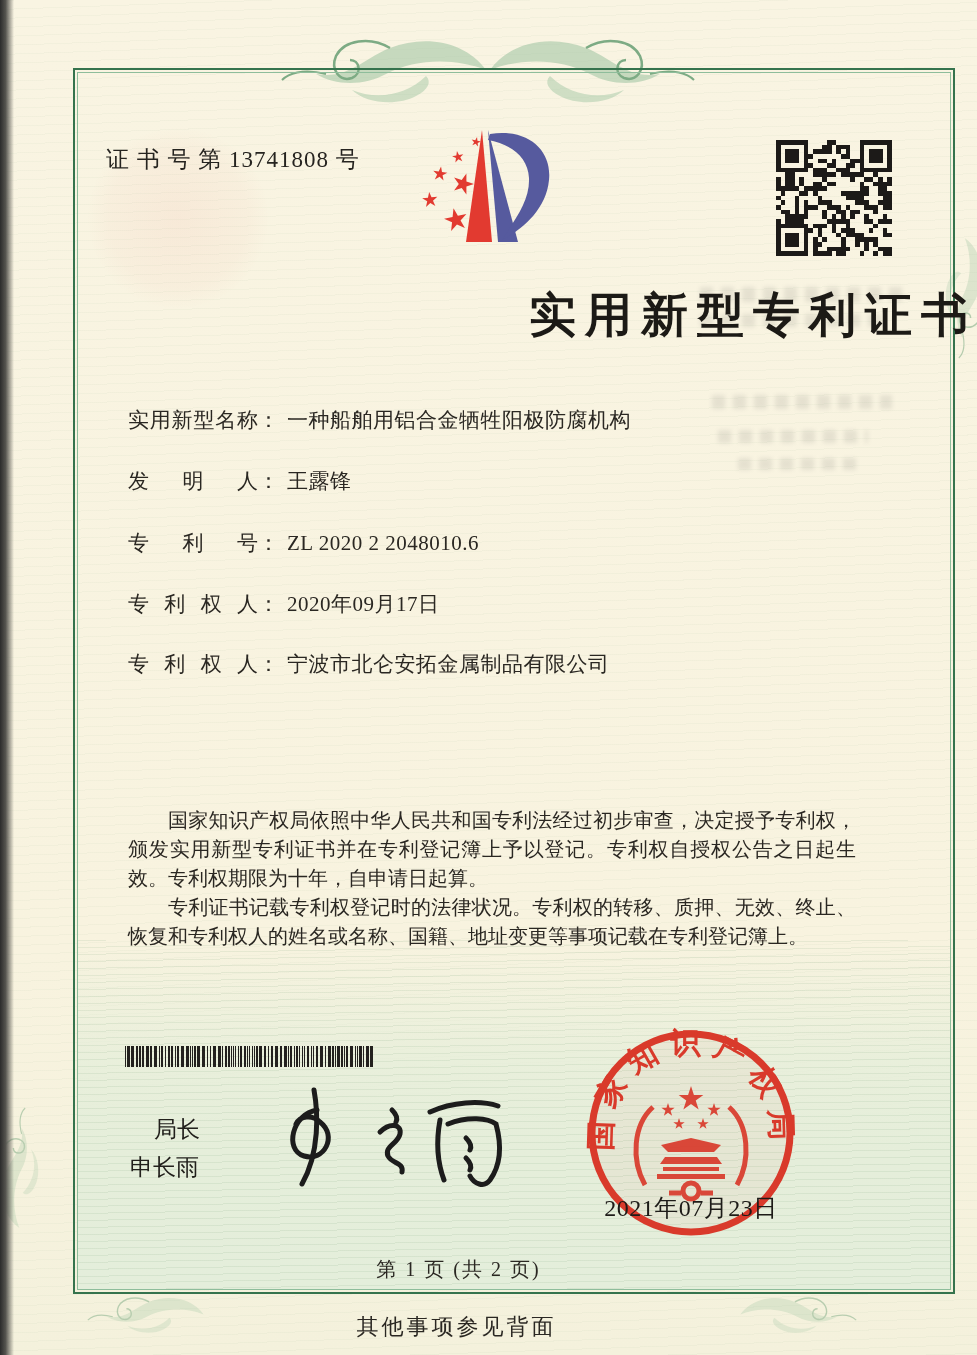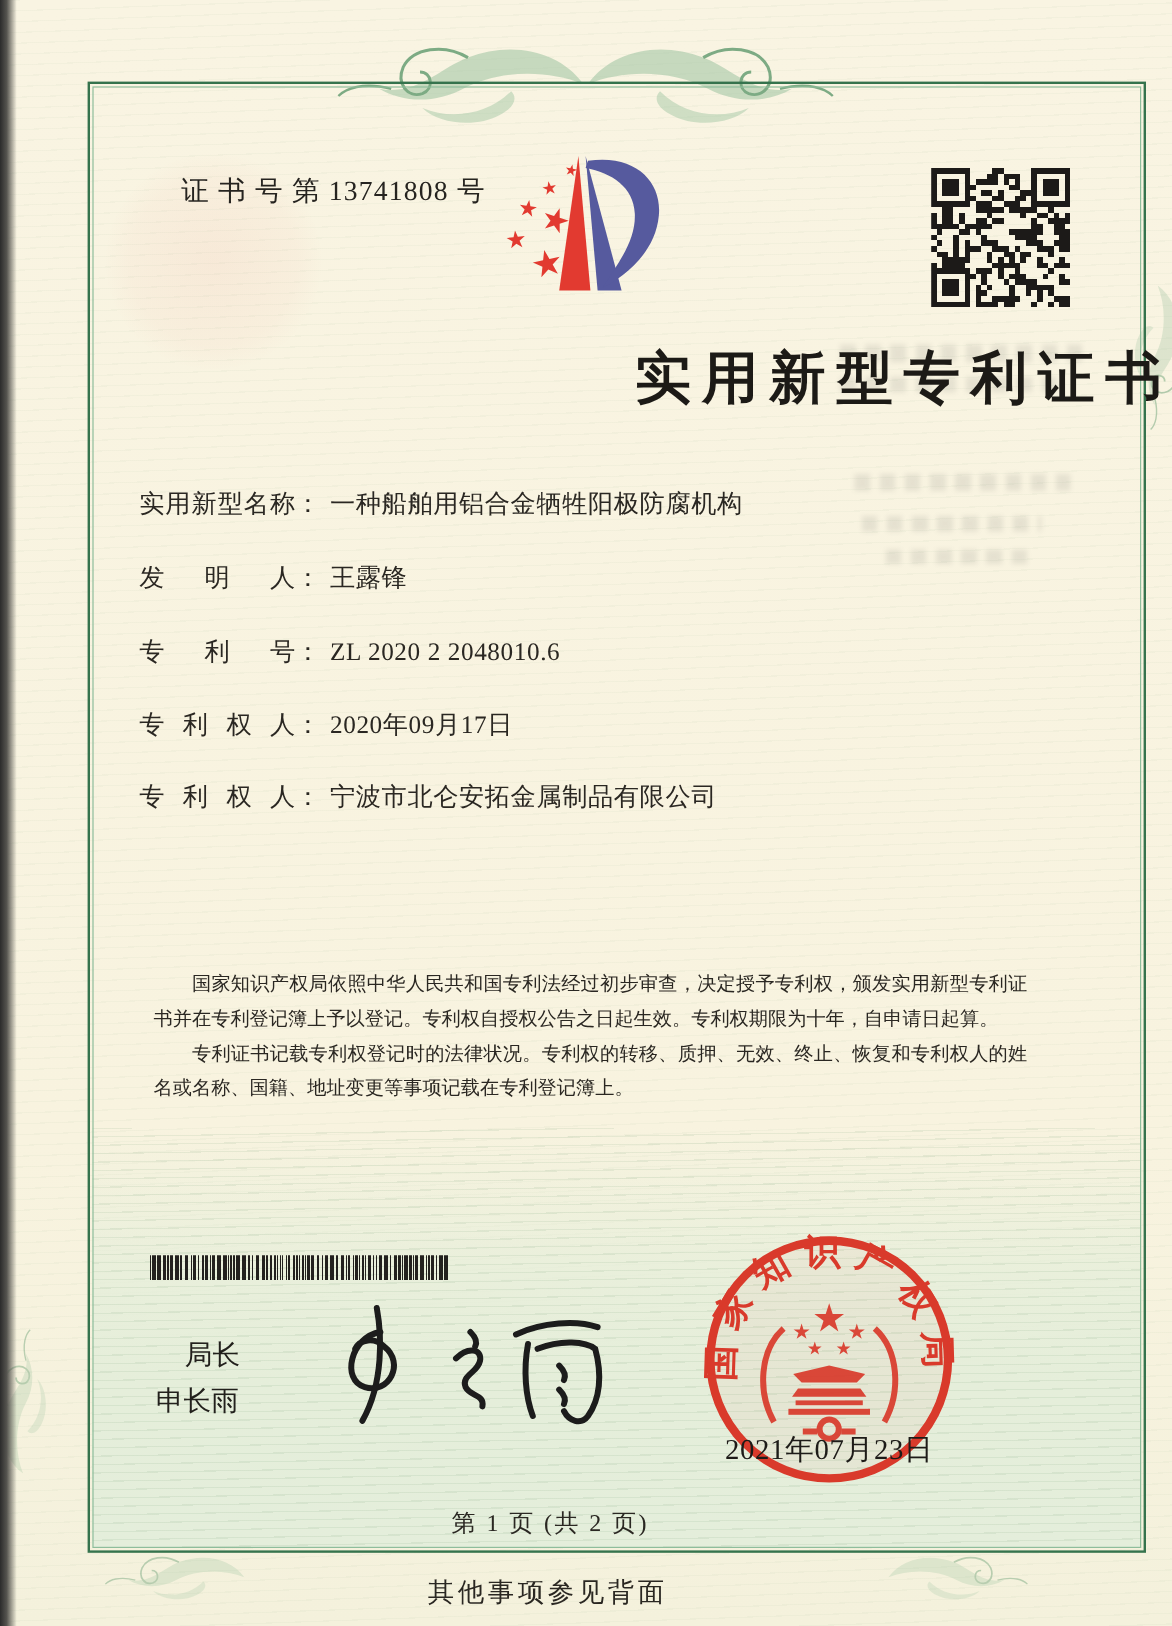--- a/index.html
+++ b/index.html
@@ -25,32 +25,32 @@
   .frame{position:absolute;left:73px;top:68px;width:878px;height:1222px;z-index:3;
     border:2px solid #35734d;pointer-events:none;}
   .frame::after{content:"";position:absolute;inset:2px;border:1px solid #8ebd9b;}
   
   .wm{position:absolute;left:88px;top:128px;width:180px;height:180px;border-radius:50%;z-index:0;
     background:radial-gradient(circle,rgba(232,140,130,.10) 0%,rgba(232,140,130,.05) 55%,rgba(232,140,130,0) 72%);}
   
   .ghost{position:absolute;z-index:0;opacity:.13;filter:blur(2px);
     background:repeating-linear-gradient(90deg,#6b6b66 0 13px,rgba(0,0,0,0) 13px 21px);}
   .ornament{position:absolute;z-index:2;pointer-events:none;}
-  .cert-no{position:absolute;left:106px;top:144px;z-index:4;font-size:23px;color:#262420;letter-spacing:1px;margin-left:45px;}
+  .cert-no{position:absolute;left:106px;top:144px;z-index:4;font-size:23px;color:#262420;letter-spacing:1px;}
   .logo{position:absolute;left:418px;top:126px;z-index:4;}
   .qr{position:absolute;left:776px;top:140px;z-index:4;}
   .title{position:absolute;left:0;right:0;top:284px;margin:0;z-index:4;text-align:right;
     font-size:47px;font-weight:700;letter-spacing:9px;color:#1c1a16;}
-  .frow{position:absolute;left:116px;width:740px;z-index:4;font-size:21px;color:#2a2722;white-space:nowrap;}
+  .frow{position:absolute;left:128px;width:740px;z-index:4;font-size:21px;color:#2a2722;white-space:nowrap;}
   .flabel{display:inline-block;width:130px;text-align:justify;text-align-last:justify;vertical-align:top;}
   .fsep{margin:0 8px 0 0;}
   .fvalue{letter-spacing:.5px;}
   .fgroup2{position:absolute;left:363px;top:0;}
   .paras{position:absolute;left:128px;top:806px;width:728px;z-index:4;}
-  .para{margin:0;font-size:16px;line-height:29px;color:#2a2722;text-align:justify;text-indent:2em;}
+  .para{margin:0;font-size:20px;line-height:29px;color:#2a2722;text-align:justify;text-indent:2em;}
   .barcode{position:absolute;left:125px;top:1046px;z-index:4;}
   .sig-title{position:absolute;left:130px;top:1114px;z-index:4;font-size:23px;color:#22201c;margin-left:24px;}
   .sig-name{position:absolute;left:130px;top:1152px;z-index:4;font-size:23px;color:#22201c;}
   .signature{position:absolute;left:262px;top:1072px;z-index:5;}
   .seal{position:absolute;left:583px;top:1025px;width:216px;height:216px;z-index:5;}
   .seal-date{position:absolute;left:583px;top:1192px;width:216px;z-index:6;text-align:center;
     font-size:24px;color:#1d1b18;letter-spacing:.5px;}
   .page-info{position:absolute;left:-60px;right:0;top:1256px;z-index:4;text-align:center;
     font-size:20px;color:#2a2722;letter-spacing:2px;}
   .back-note{position:absolute;left:-64px;right:0;top:1312px;z-index:4;text-align:center;

